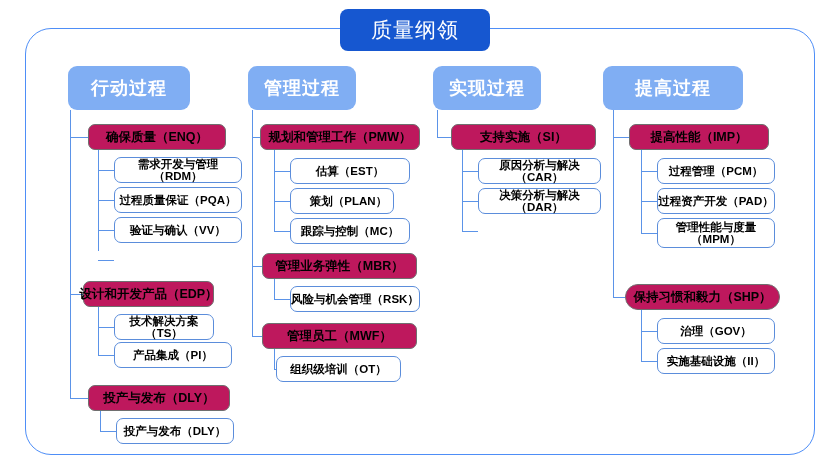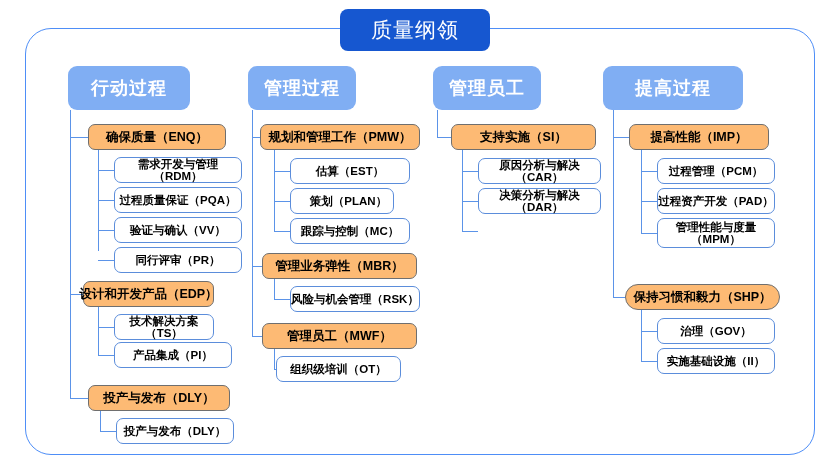--- a/index.html
+++ b/index.html
@@ -49,21 +49,21 @@
     font-size:18px;
     font-weight:bold;
     letter-spacing:1px;
     z-index:5;
   }
 
   
   .grp{
     position:absolute;
     height:26px;
-    background:#fdba74;
+    background:#be185d;
     border:1.3px solid #6f6f6f;
     border-radius:7px;
     box-sizing:border-box;
     display:flex;align-items:center;justify-content:center;
     font-size:12.5px;
     font-weight:bold;
     color:#000000;
     z-index:4;
     white-space:nowrap;
   }
@@ -116,21 +116,20 @@
   <div class="ln lnh" style="left:98px;top:170px;width:16px;"></div>
   <div class="leaf" style="left:114px;top:157px;width:128px;">需求开发与管理（RDM）</div>
 
   <div class="ln lnh" style="left:98px;top:200px;width:16px;"></div>
   <div class="leaf" style="left:114px;top:187px;width:128px;">过程质量保证（PQA）</div>
 
   <div class="ln lnh" style="left:98px;top:230px;width:16px;"></div>
   <div class="leaf" style="left:114px;top:217px;width:128px;">验证与确认（VV）</div>
 
   <div class="ln lnh" style="left:98px;top:260px;width:16px;"></div>
-  <div class="leaf" style="left:114px;top:247px;width:128px;">同行评审（PR）</div>
 
   <div class="ln lnh" style="left:70px;top:294px;width:13px;"></div>
   <div class="grp" style="left:83px;top:281px;width:131px;">设计和开发产品（EDP）</div>
   <div class="ln lnv" style="left:98px;top:307px;height:48px;"></div>
 
   <div class="ln lnh" style="left:98px;top:327px;width:16px;"></div>
   <div class="leaf" style="left:114px;top:314px;width:100px;">技术解决方案（TS）</div>
 
   <div class="ln lnh" style="left:98px;top:355px;width:16px;"></div>
   <div class="leaf" style="left:114px;top:342px;width:118px;">产品集成（PI）</div>
@@ -163,21 +162,21 @@
   <div class="ln lnv" style="left:274px;top:279px;height:20px;"></div>
   <div class="ln lnh" style="left:274px;top:299px;width:16px;"></div>
   <div class="leaf" style="left:290px;top:286px;width:130px;">风险与机会管理（RSK）</div>
 
   <div class="ln lnh" style="left:252px;top:336px;width:10px;"></div>
   <div class="grp" style="left:262px;top:323px;width:155px;">管理员工（MWF）</div>
   <div class="ln lnv" style="left:274px;top:349px;height:20px;"></div>
   <div class="ln lnh" style="left:274px;top:369px;width:16px;"></div>
   <div class="leaf" style="left:276px;top:356px;width:125px;">组织级培训（OT）</div>
 
-  <div class="col-head" style="left:433px;top:66px;width:108px;">管理员工</div>
+  <div class="col-head" style="left:433px;top:66px;width:108px;">实现过程</div>
 
   <div class="ln lnv" style="left:437px;top:110px;height:27px;"></div>
   <div class="ln lnh" style="left:437px;top:137px;width:14px;"></div>
   <div class="grp" style="left:451px;top:124px;width:145px;">支持实施（SI）</div>
   <div class="ln lnv" style="left:462px;top:150px;height:81px;"></div>
 
   <div class="ln lnh" style="left:462px;top:171px;width:16px;"></div>
   <div class="leaf" style="left:478px;top:158px;width:123px;">原因分析与解决（CAR）</div>
 
   <div class="ln lnh" style="left:462px;top:201px;width:16px;"></div>

